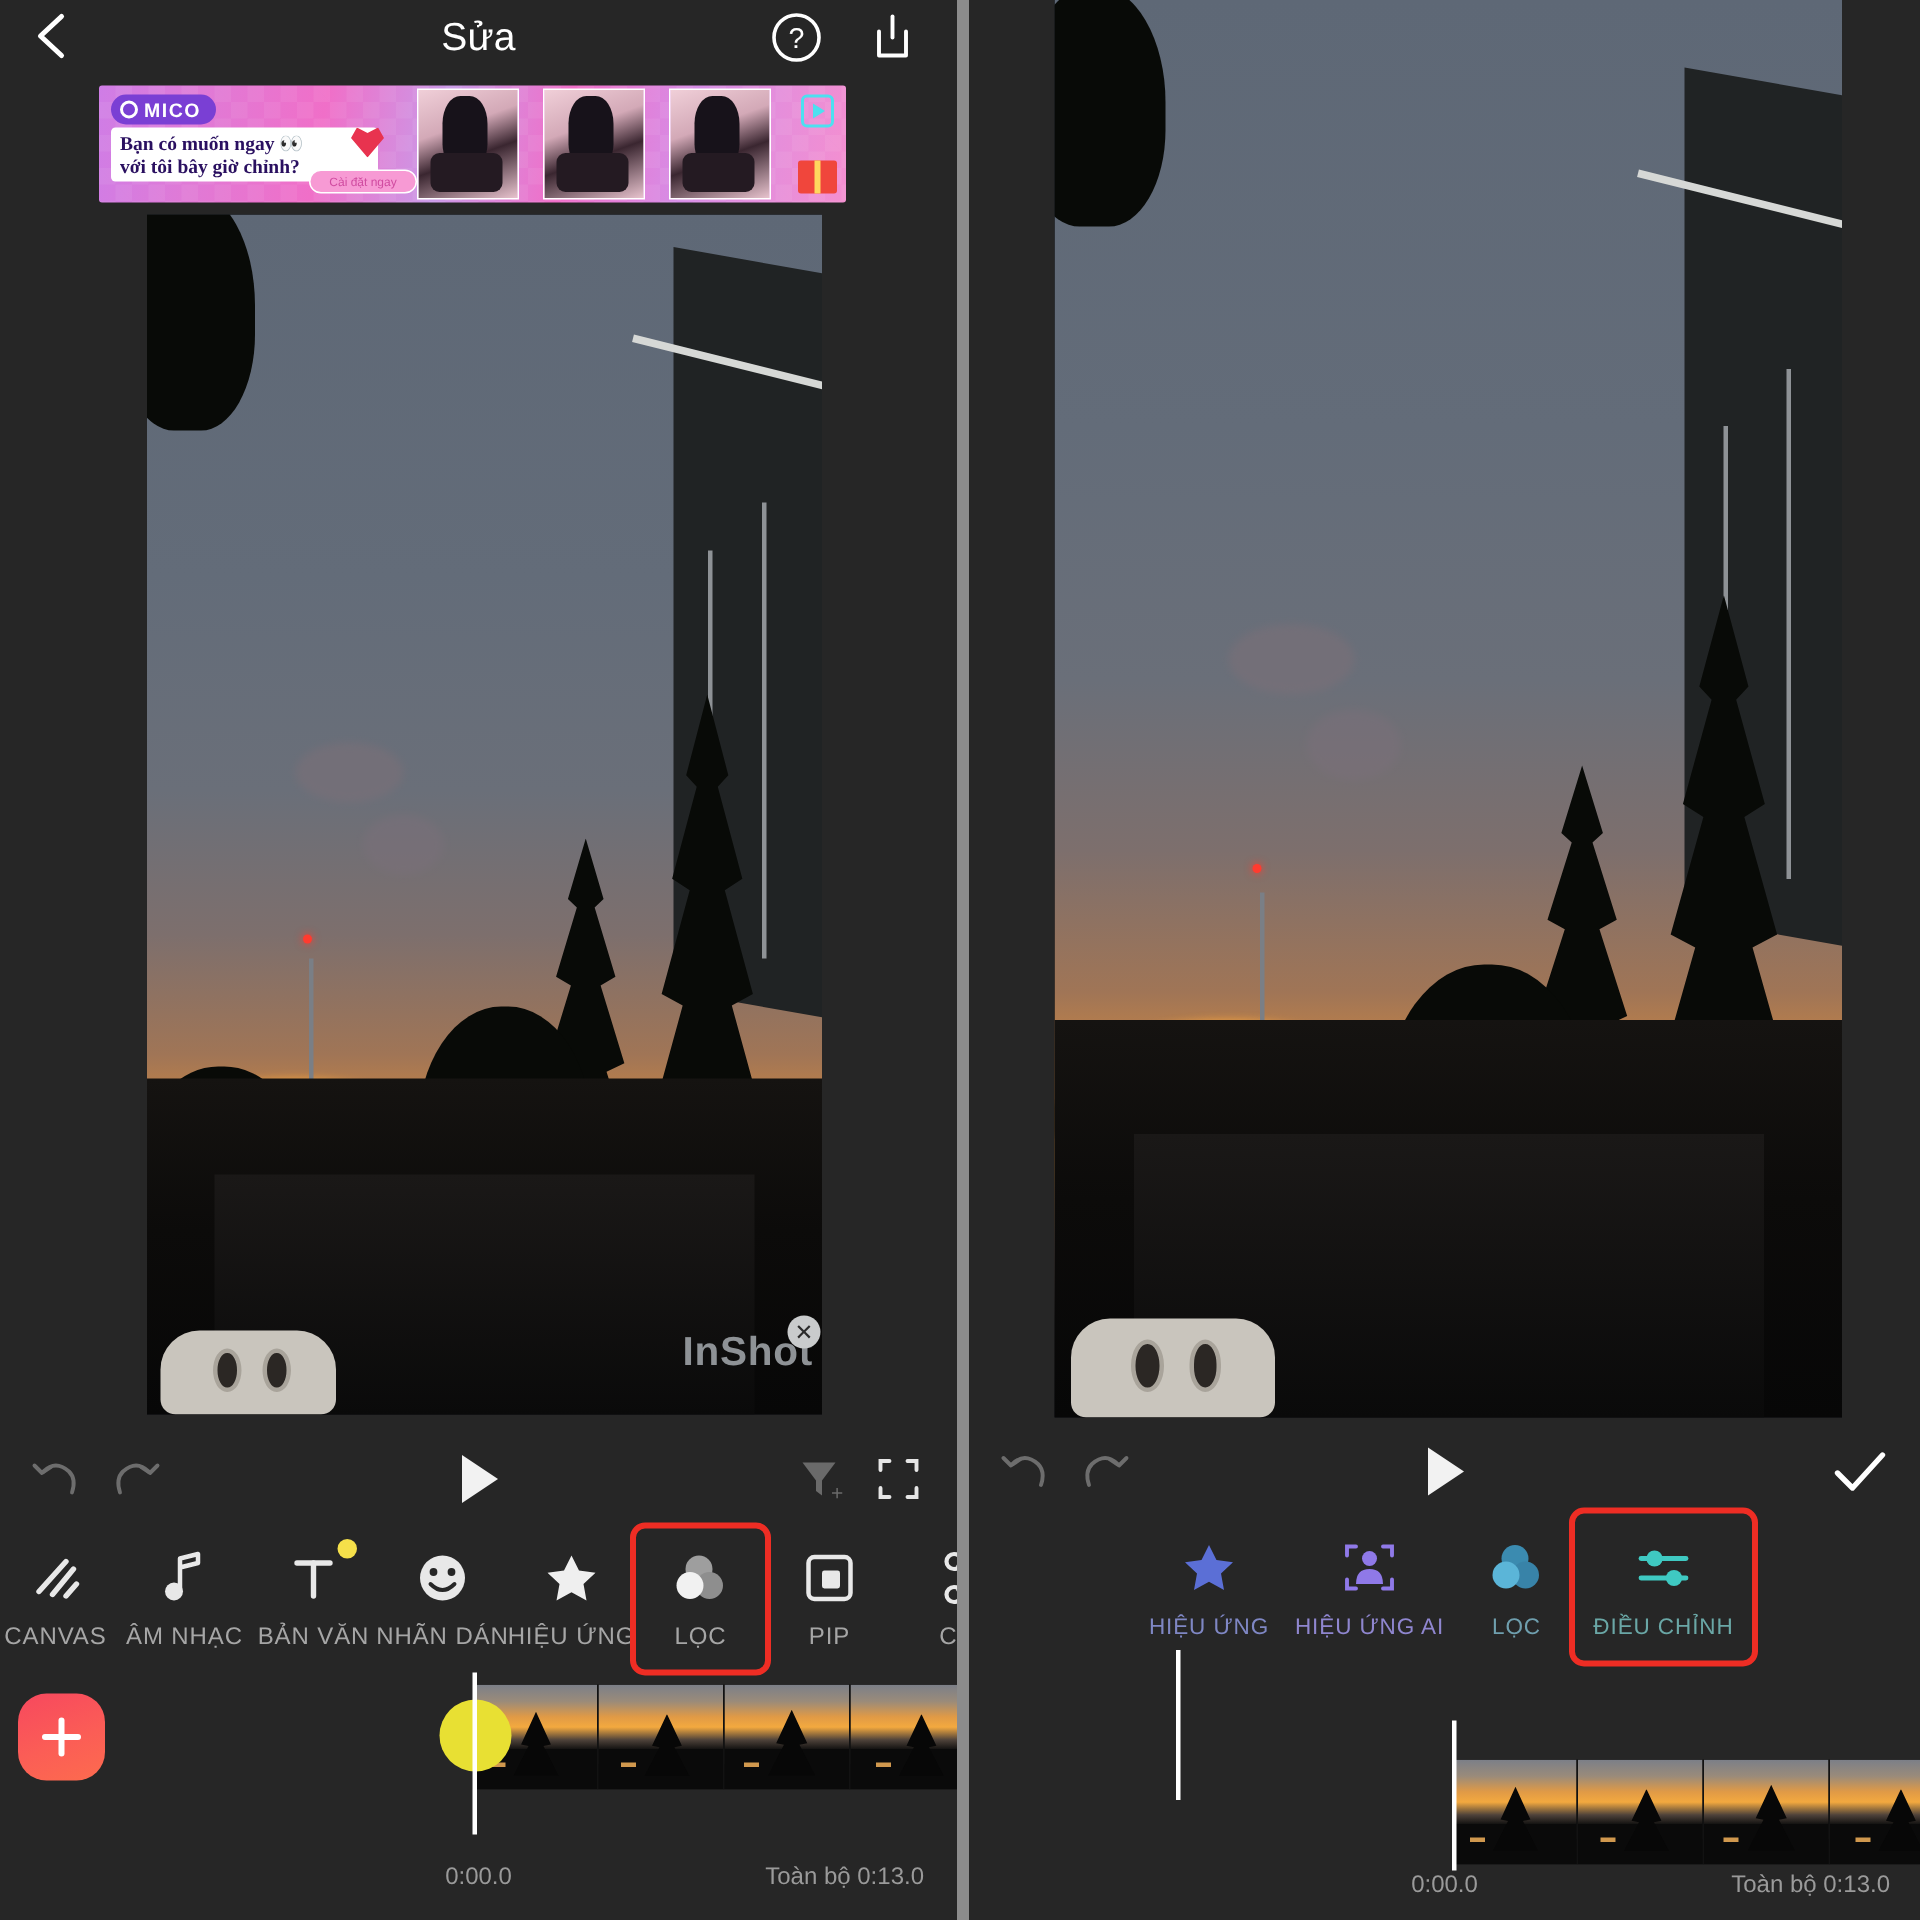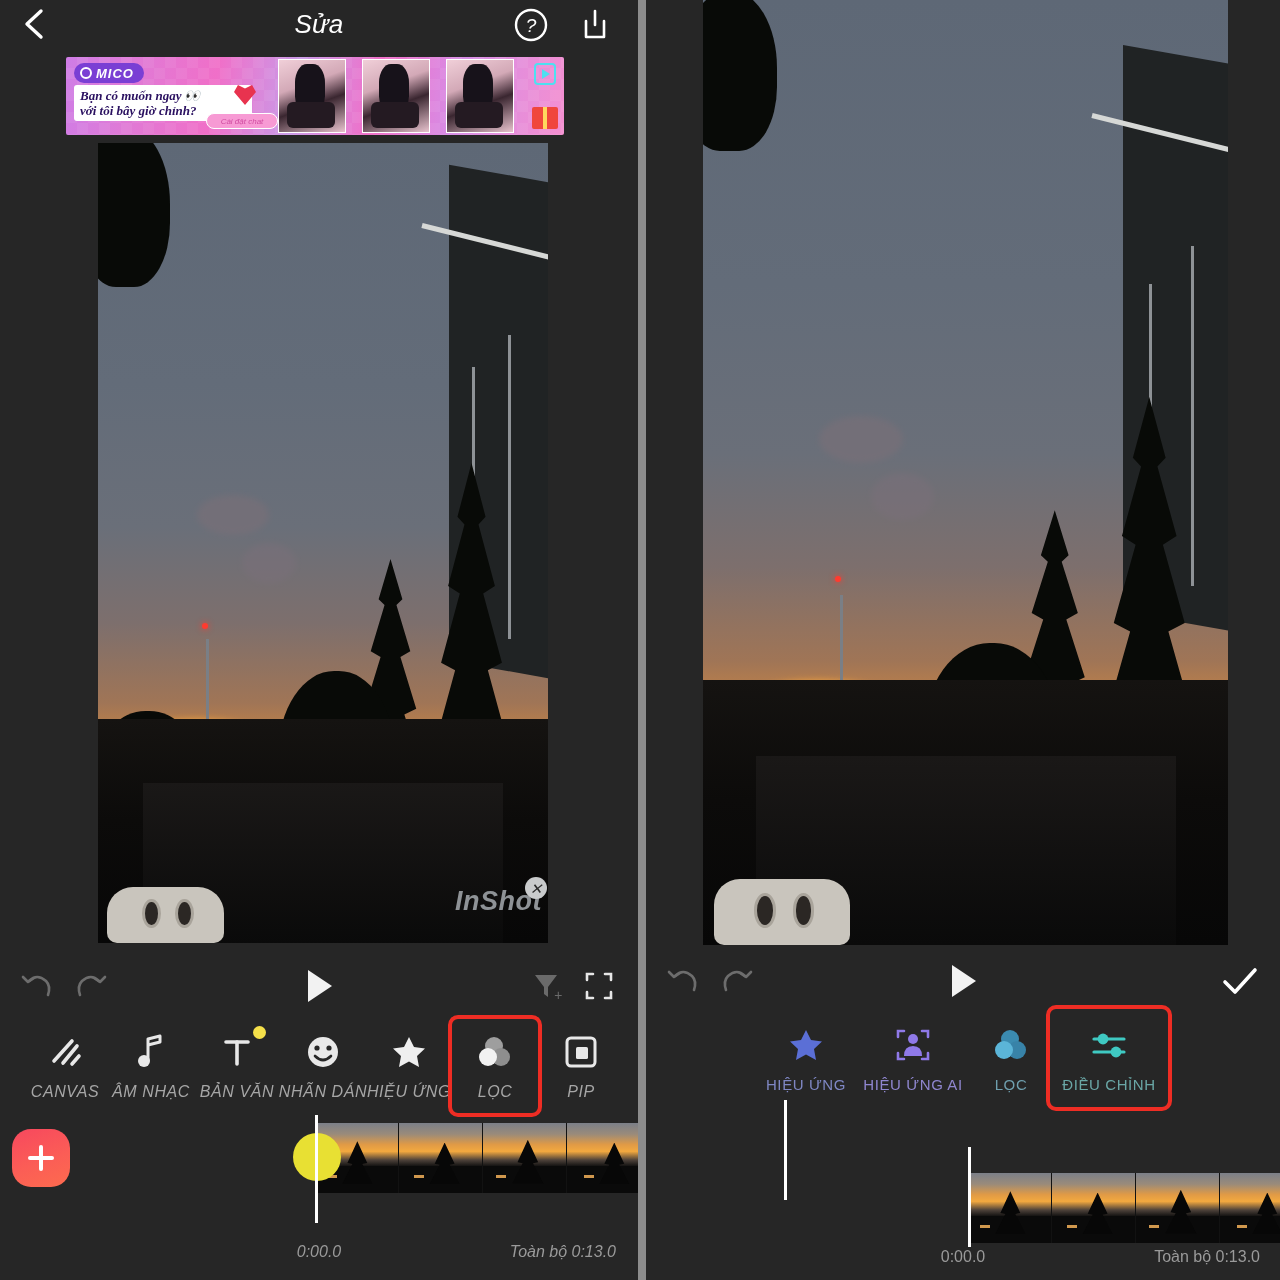--- a/index.html
+++ b/index.html
@@ -6,21 +6,21 @@
   html, body {
     width: 1280px; height: 1280px;
     background: #8c8c8c;
     font-family: "Liberation Sans", sans-serif;
     overflow: hidden;
   }
   .screen { position: relative; width: 1280px; height: 1280px; display: flex; }
 
   
   .panel { position: relative; height: 1280px; background: #262626; overflow: hidden; }
-  .panel-left  { width: 638px; font-style: italic; }
+  .panel-left  { width: 638px; }
   .divider     { width: 8px; height: 1280px; background: #8c8c8c; }
   .panel-right { width: 634px; }
 
   
   .header {
     position: relative; height: 48px; width: 100%;
     display: flex; align-items: center; background: #262626;
   }
   .hdr-back { position: absolute; left: 14px; top: 4px; width: 40px; height: 40px;
               display:flex; align-items:center; justify-content:center; }
@@ -127,21 +127,21 @@
   .ctl { position:absolute; display:flex; align-items:center; justify-content:center; }
   .ctl-undo { left:14px; width:46px; height:46px; }
   .ctl-redo { left:68px; width:46px; height:46px; }
   .ctl-play { left:0; right:0; margin:auto; width:46px; height:46px; }
   .ctl-funnel { right:72px; width:40px; height:40px; }
   .ctl-full   { right:20px; width:38px; height:38px; }
   .ctl-check  { right:18px; width:44px; height:44px; }
 
   
   .toolbar { position:absolute; width:100%; height:96px; display:flex; align-items:center; }
-  .tb-left  { top:1018px;padding-left:28px; }
+  .tb-left  { top:1018px; }
   .tb-right { top:1010px; justify-content:center; gap:0px; }
   .tool { position:relative; width:86px; height:92px; display:flex; flex-direction:column;
           align-items:center; justify-content:center; gap:10px; flex:0 0 auto; }
   .tool-ico { height:42px; display:flex; align-items:center; justify-content:center; }
   .tool-lbl { font-size:16px; color:#a6a6a6; letter-spacing:.6px; white-space:nowrap; }
   .tool-dot { position:absolute; right:14px; top:6px; width:13px; height:13px; border-radius:50%; background:#f5e04a; }
   .tb-sep { width:1px; height:34px; background:#555; align-self:center; margin:0 2px; }
   .hl-box { outline:4px solid #ee2d24; border-radius:6px; }
 
   .tool-r .tool-lbl { color:#9aa0a6; font-size:15px; }
@@ -223,21 +223,21 @@
     <div class="ad">
       <div class="ad-checks"></div>
       <div class="ad-logo">
         <span class="ad-logo-dot"></span>
         <span>MICO</span>
       </div>
       <div class="ad-copy">
         <div>Bạn có muốn ngay 👀</div>
         <div>với tôi bây giờ chỉnh?</div>
       </div>
-      <div class="ad-cta">Cài đặt chat</div>
+      <div class="ad-cta">Cài đặt ngay</div>
       <div class="ad-heart"></div>
       <div class="ad-girl ad-g1">
         <div class="ad-g-hair"></div>
         <div class="ad-g-skirt"></div>
       </div>
       <div class="ad-girl ad-g2">
         <div class="ad-g-hair"></div>
         <div class="ad-g-skirt"></div>
       </div>
       <div class="ad-girl ad-g3">

